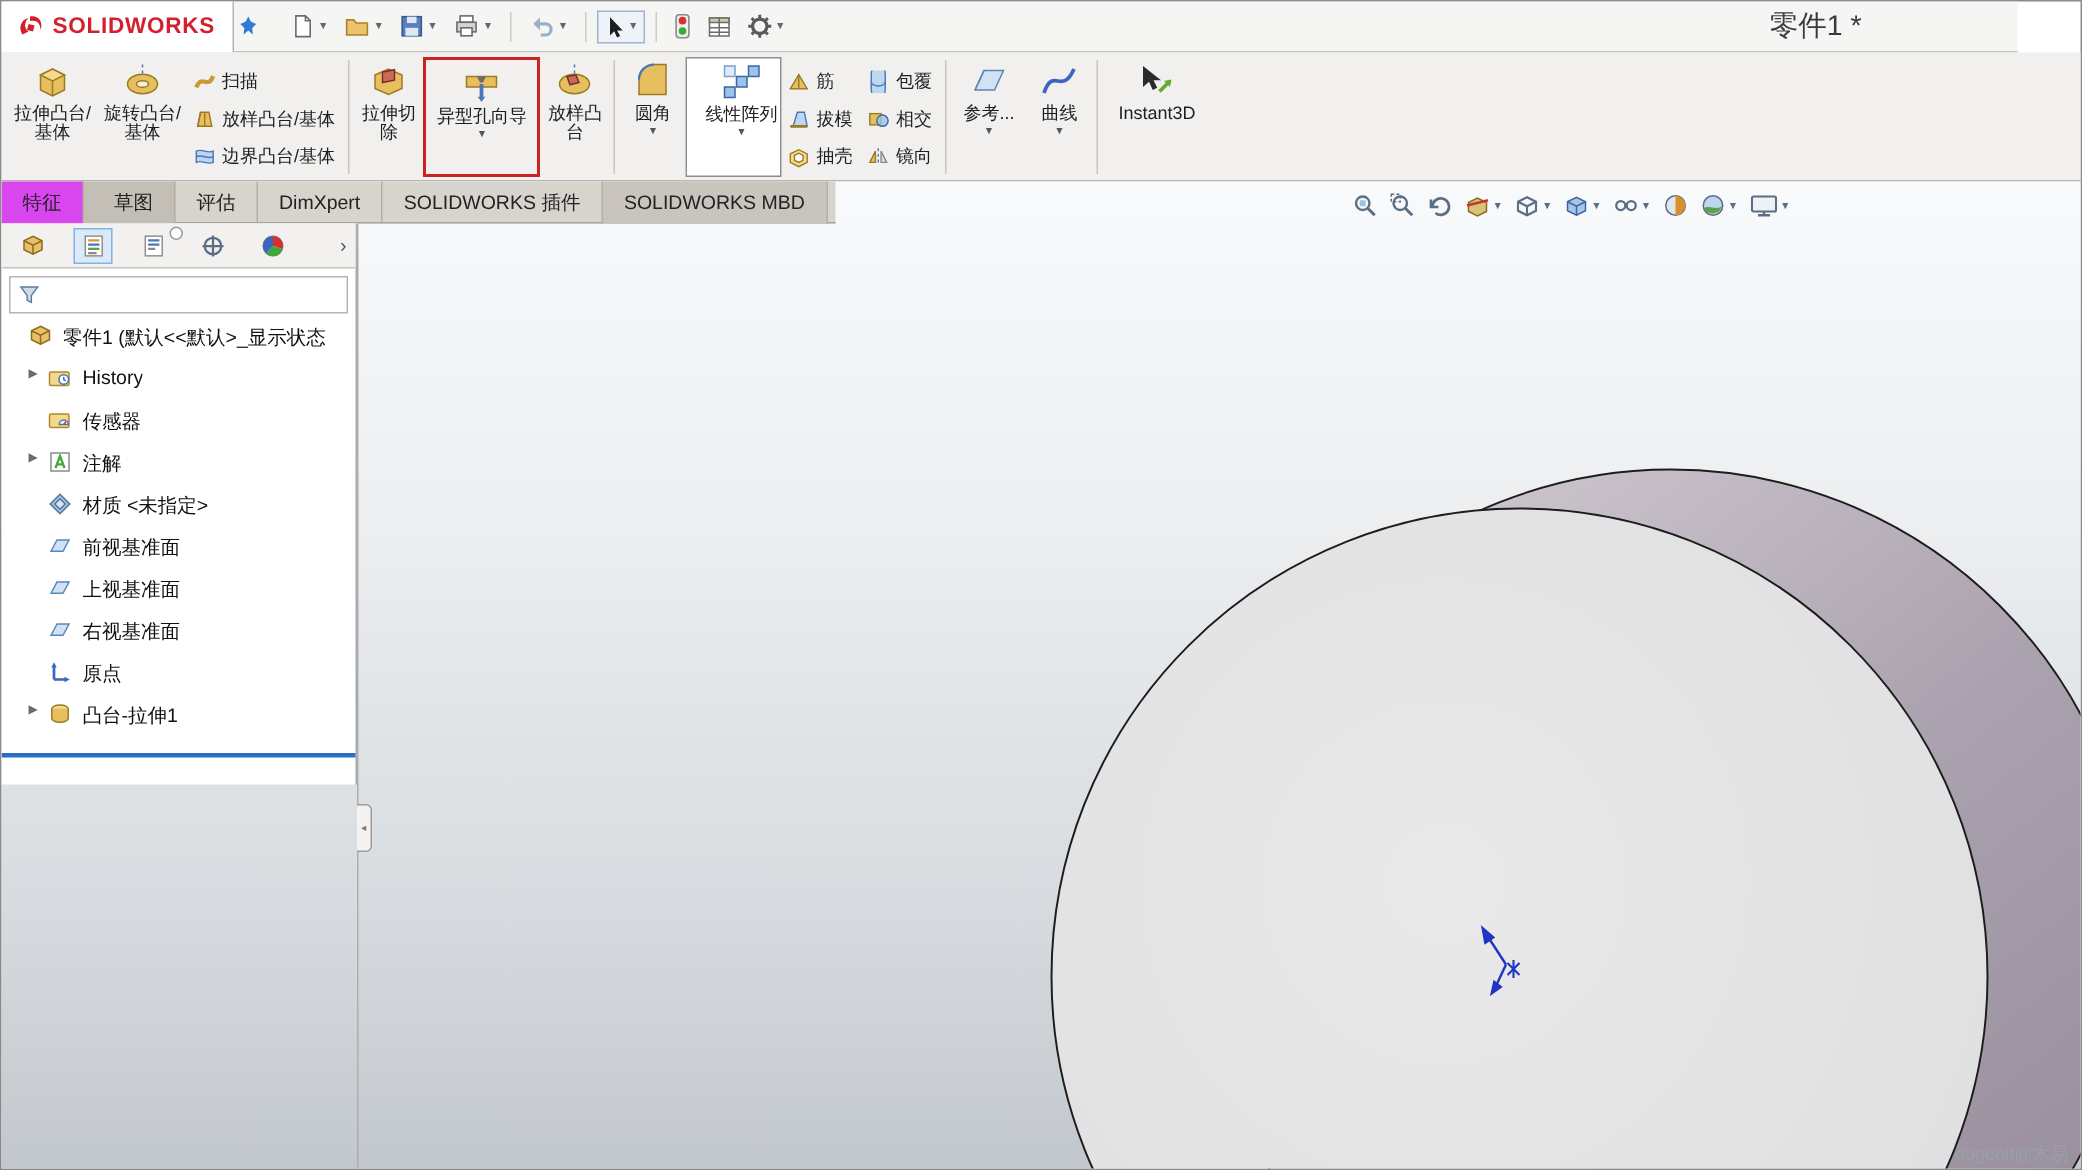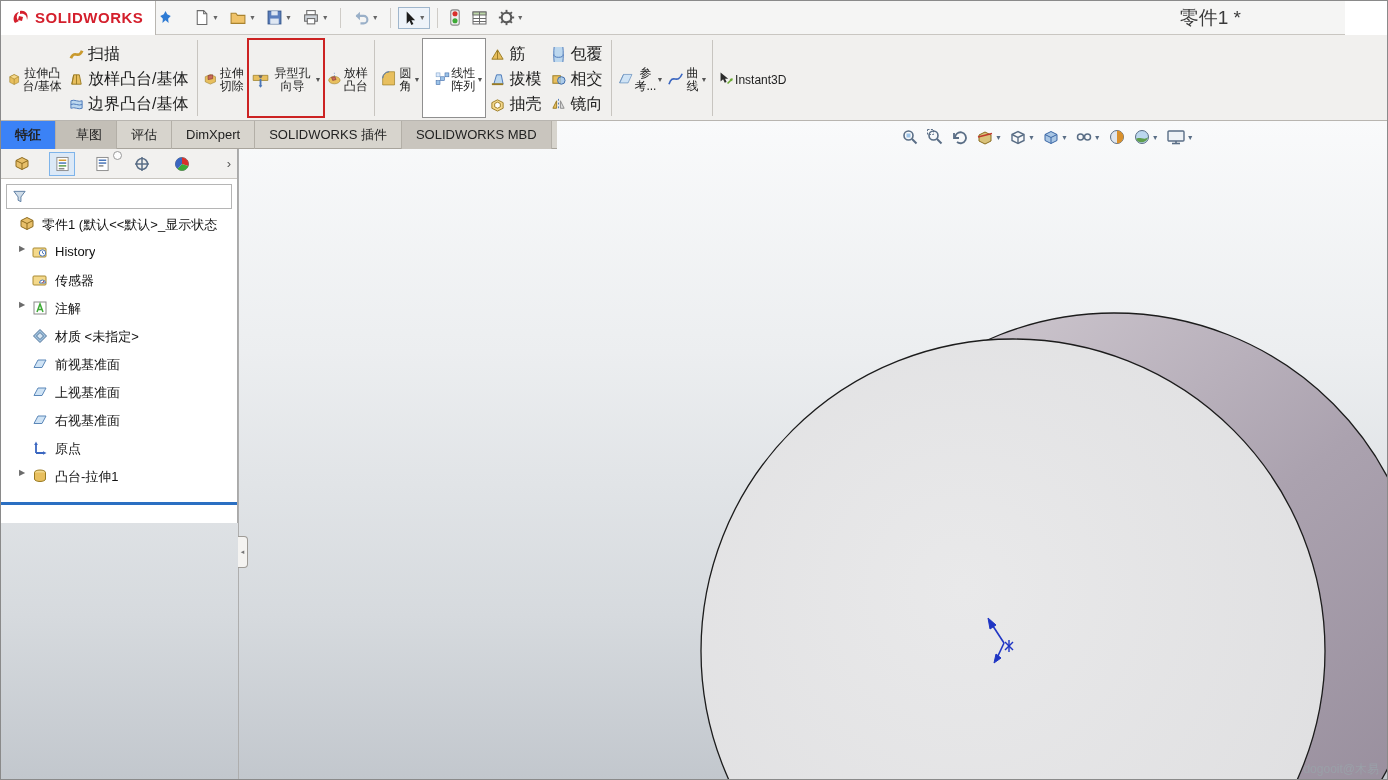--- a/index.html
+++ b/index.html
@@ -17,32 +17,32 @@
   .qbtn { display:flex; align-items:center; padding:2px 3px; border:1px solid transparent; }
   .qbtn .qcaret { font-size:7px; color:#666; margin-left:2px; }
   .qbtn.boxed { border:1px solid #9fb6cc; background:#eef3f9; }
   .qsep { width:1px; height:20px; background:#cfccc7; margin:0 5px; }
   .doc-title { position:absolute; right:104px; top:0; height:34px; line-height:34px; font-size:19px; color:#3a3a3a; }
 
   
   .ribbon { position:absolute; top:34px; left:0; width:1388px; height:86px; background:#f1f0ee; border-bottom:1px solid #b8b5b0; display:flex; align-items:flex-start; padding:3px 4px 0 4px; }
   .rgroup { display:flex; align-items:flex-start; }
   .rsep { width:1px; height:76px; background:#c8c5c0; margin:2px 3px 0 3px; }
-  .rbig { display:flex; flex-direction:row; align-items:center; justify-content:flex-start; padding:3px 2px 1px 2px; min-width:44px; height:80px; cursor:pointer; }
+  .rbig { display:flex; flex-direction:column; align-items:center; justify-content:flex-start; padding:3px 2px 1px 2px; min-width:44px; height:80px; cursor:pointer; }
   .rbig .blabel { font-size:12px; line-height:13px; text-align:center; color:#1e1e1e; margin-top:2px; }
   .caret { font-size:7px; color:#555; line-height:8px; margin-top:2px; }
-  .redbox { border:2px solid #cc2222;justify-content:flex-end; }
+  .redbox { border:2px solid #cc2222; }
   .whitebox { background:#fff; border:1px solid #8f8f8f;padding-left:12px; }
   .scol { display:flex; flex-direction:column; justify-content:flex-start; padding-top:4px; }
-  .sbtn { display:flex; align-items:center; gap:4px; height:25px; padding:0 6px 0 4px; font-size:16px; color:#1e1e1e; cursor:pointer; white-space:nowrap; }
+  .sbtn { display:flex; align-items:center; gap:4px; height:25px; padding:0 6px 0 4px; font-size:12px; color:#1e1e1e; cursor:pointer; white-space:nowrap; }
 
   
   .tabrow { position:absolute; top:120px; left:0; width:556px; height:28px; background:#d7d4cd; display:flex; z-index:3; border-bottom:1px solid #a8a49c; }
   .tab { font-size:13px; color:#222; padding:0 14px; height:28px; line-height:27px; border-right:1px solid #b3afa7; cursor:pointer; white-space:nowrap; }
-  .tab.active { background:#3b82f6;font-weight:bold; }
+  .tab.active { background:#d946ef; }
   .tab.pressed { background:#c3bfb7;padding-left:20px; }
   .tab.dark { background:#c9c5be; }
 
   
   .viewport { position:absolute; top:120px; left:0; width:1388px; height:660px; background:linear-gradient(180deg,#f9fafb 0%, #eceef0 35%, #d6dade 75%, #c2c7cd 100%); z-index:0; }
   .vp-svg { position:absolute; top:0; left:0; }
   .wm { fill:#9aa0a8; font-size:12px; font-family:"Liberation Sans","DejaVu Sans",sans-serif; }
 
   
   .hud { position:absolute; top:126px; left:898px; display:flex; align-items:center; gap:3px; z-index:4; }
@@ -173,20 +173,28 @@
   <div class="ribbon">
 
     <div class="rgroup">
       <div class="rbig" style="width:60px">
         <svg width="26" height="26" viewBox="0 0 26 26">
             <path d="M5 9 L13 5 L21 9 V19 L13 23 L5 19 Z" fill="#e8bf5e" stroke="#9a7b22"></path>
             <path d="M5 9 L13 13 L21 9 L13 5 Z" fill="#f6d98c" stroke="#9a7b22"></path>
             <line x1="13" y1="13" x2="13" y2="23" stroke="#9a7b22"></line>
           </svg>
         <span class="blabel">拉伸凸台/基体</span>
+      </div>
+      <div class="rbig" style="width:60px">
+        <svg width="26" height="26" viewBox="0 0 26 26">
+            <ellipse cx="13" cy="15" rx="10" ry="6.5" fill="#e8bf5e" stroke="#9a7b22"></ellipse>
+            <ellipse cx="13" cy="15" rx="4" ry="2.2" fill="#f7efd8" stroke="#9a7b22"></ellipse>
+            <line x1="13" y1="2" x2="13" y2="9" stroke="#4a76b8" stroke-dasharray="2 2"></line>
+          </svg>
+        <span class="blabel">旋转凸台/基体</span>
       </div>
       <div class="scol">
         <div class="sbtn">
           <svg width="15" height="15" viewBox="0 0 16 16">
               <path d="M2 12 C6 2 10 14 14 4" fill="none" stroke="#c99a2e" stroke-width="3"></path>
             </svg>
           <span>扫描</span>
         </div>
         <div class="sbtn">
           <svg width="15" height="15" viewBox="0 0 16 16">

